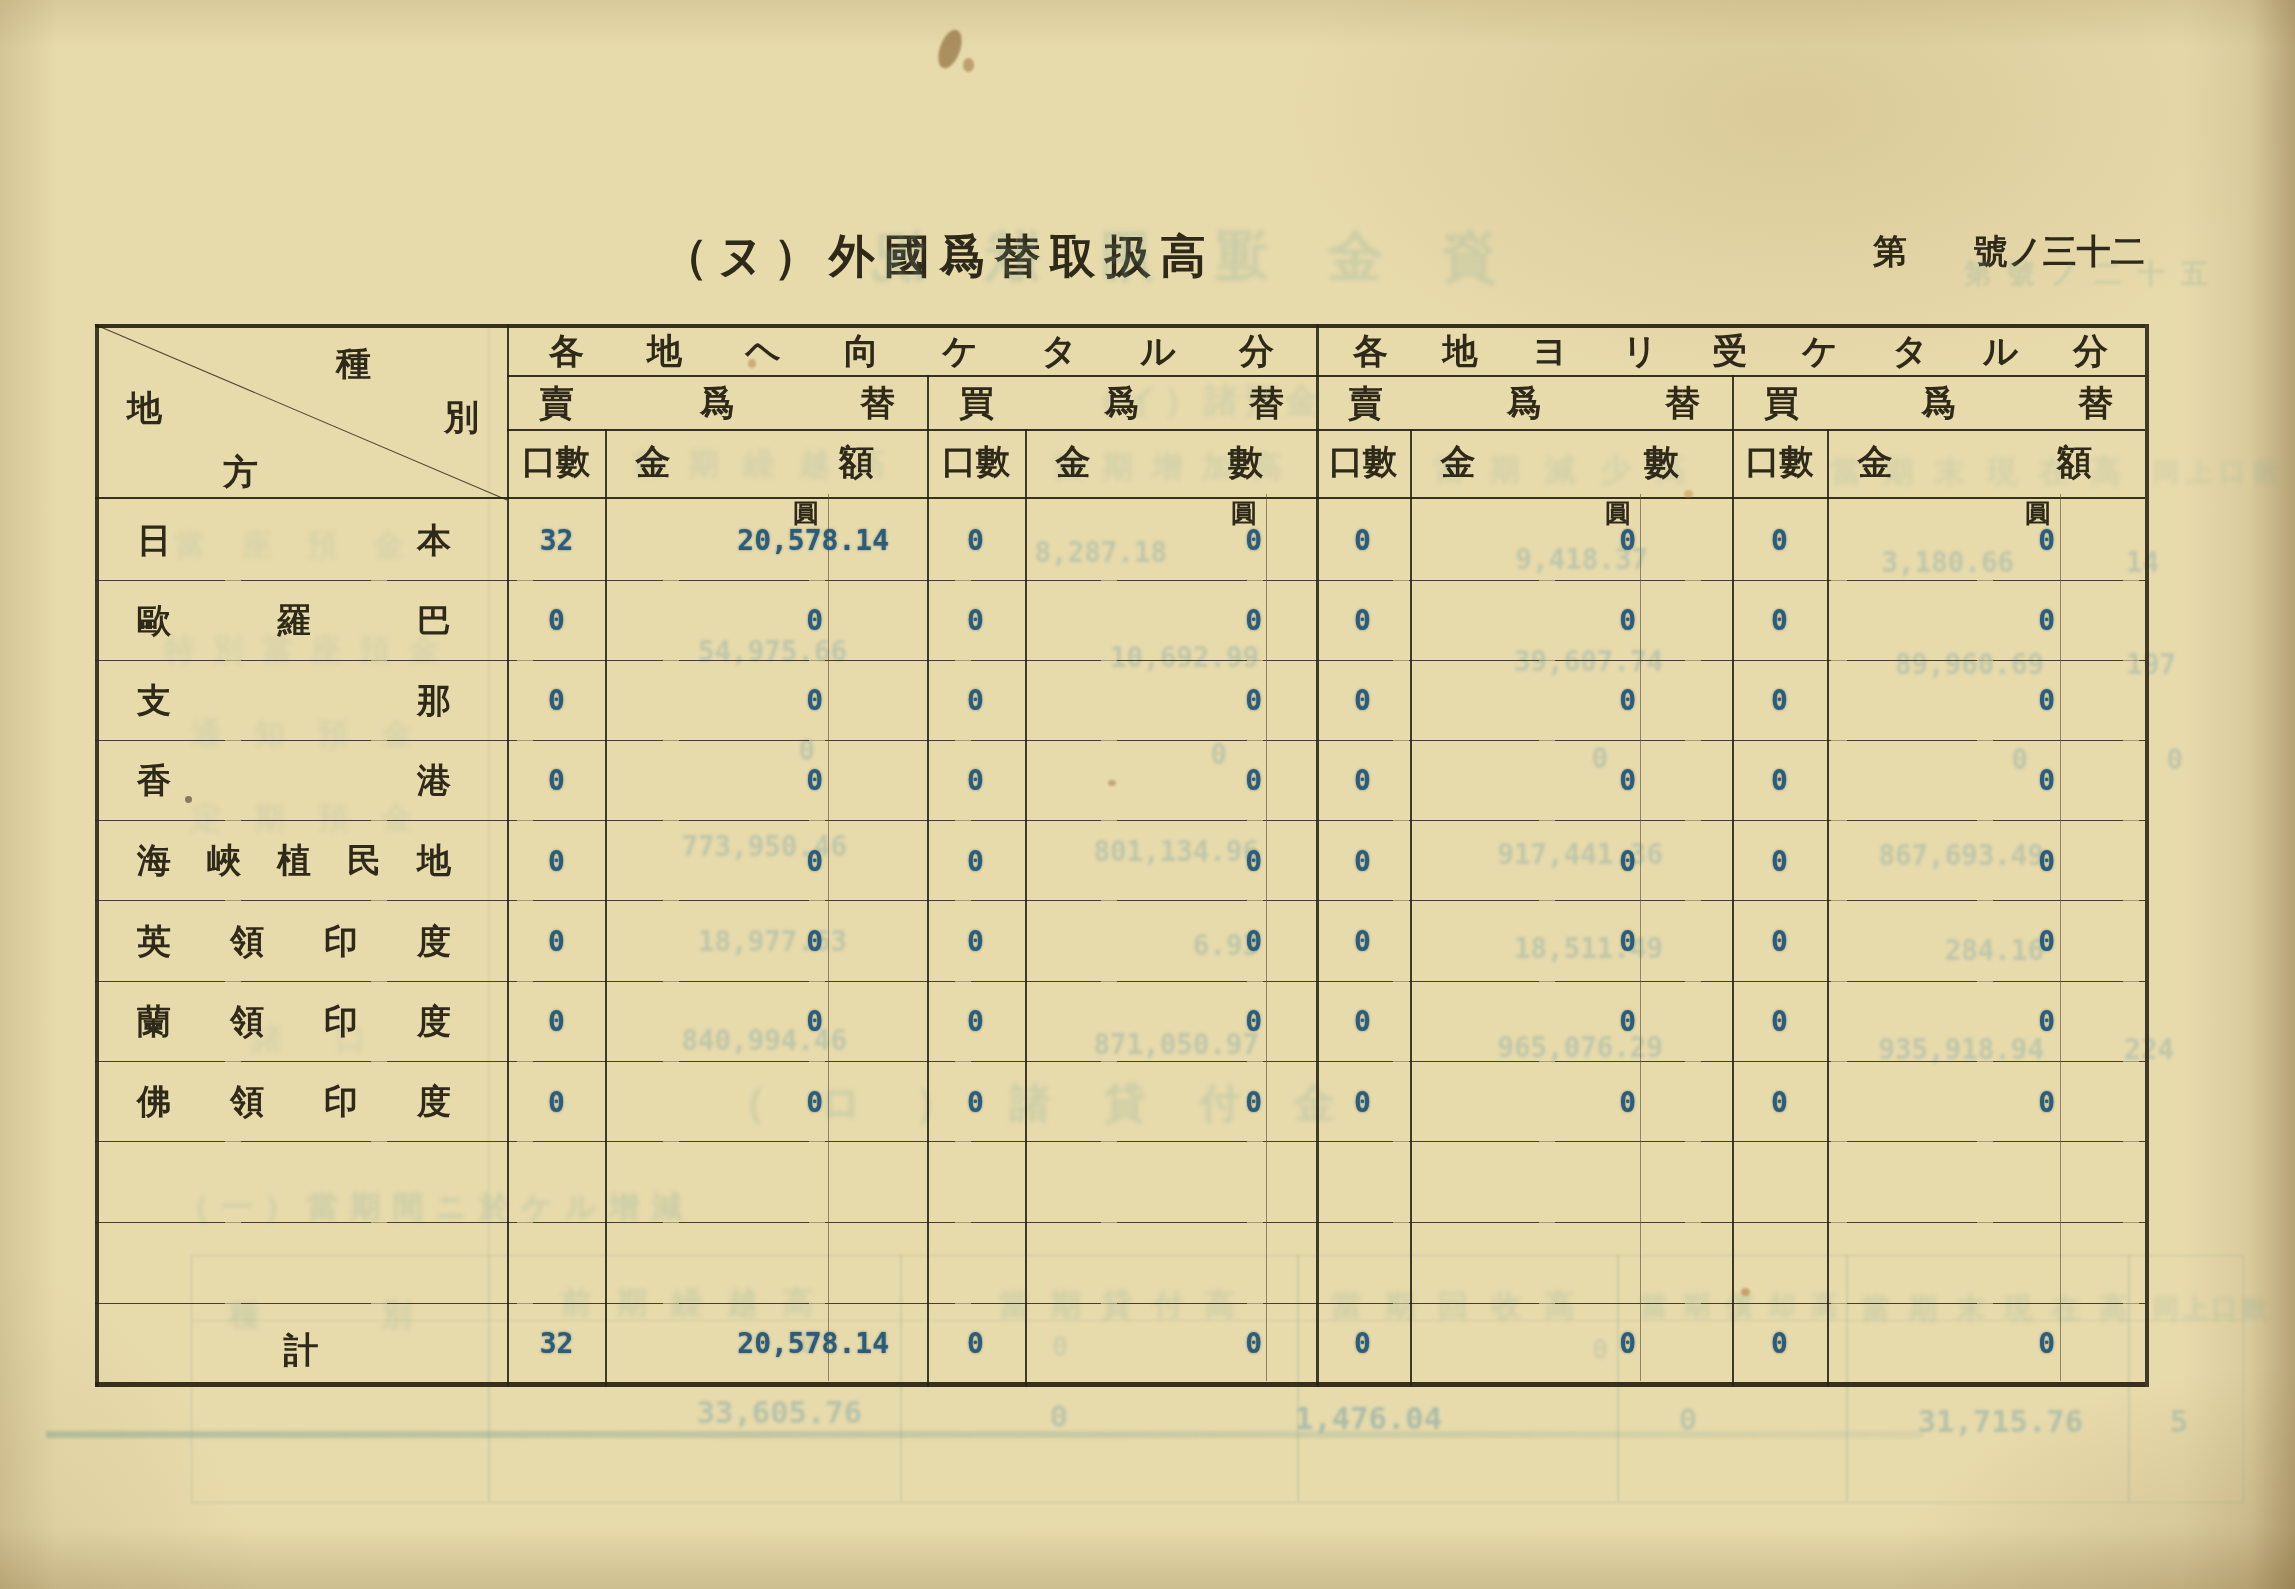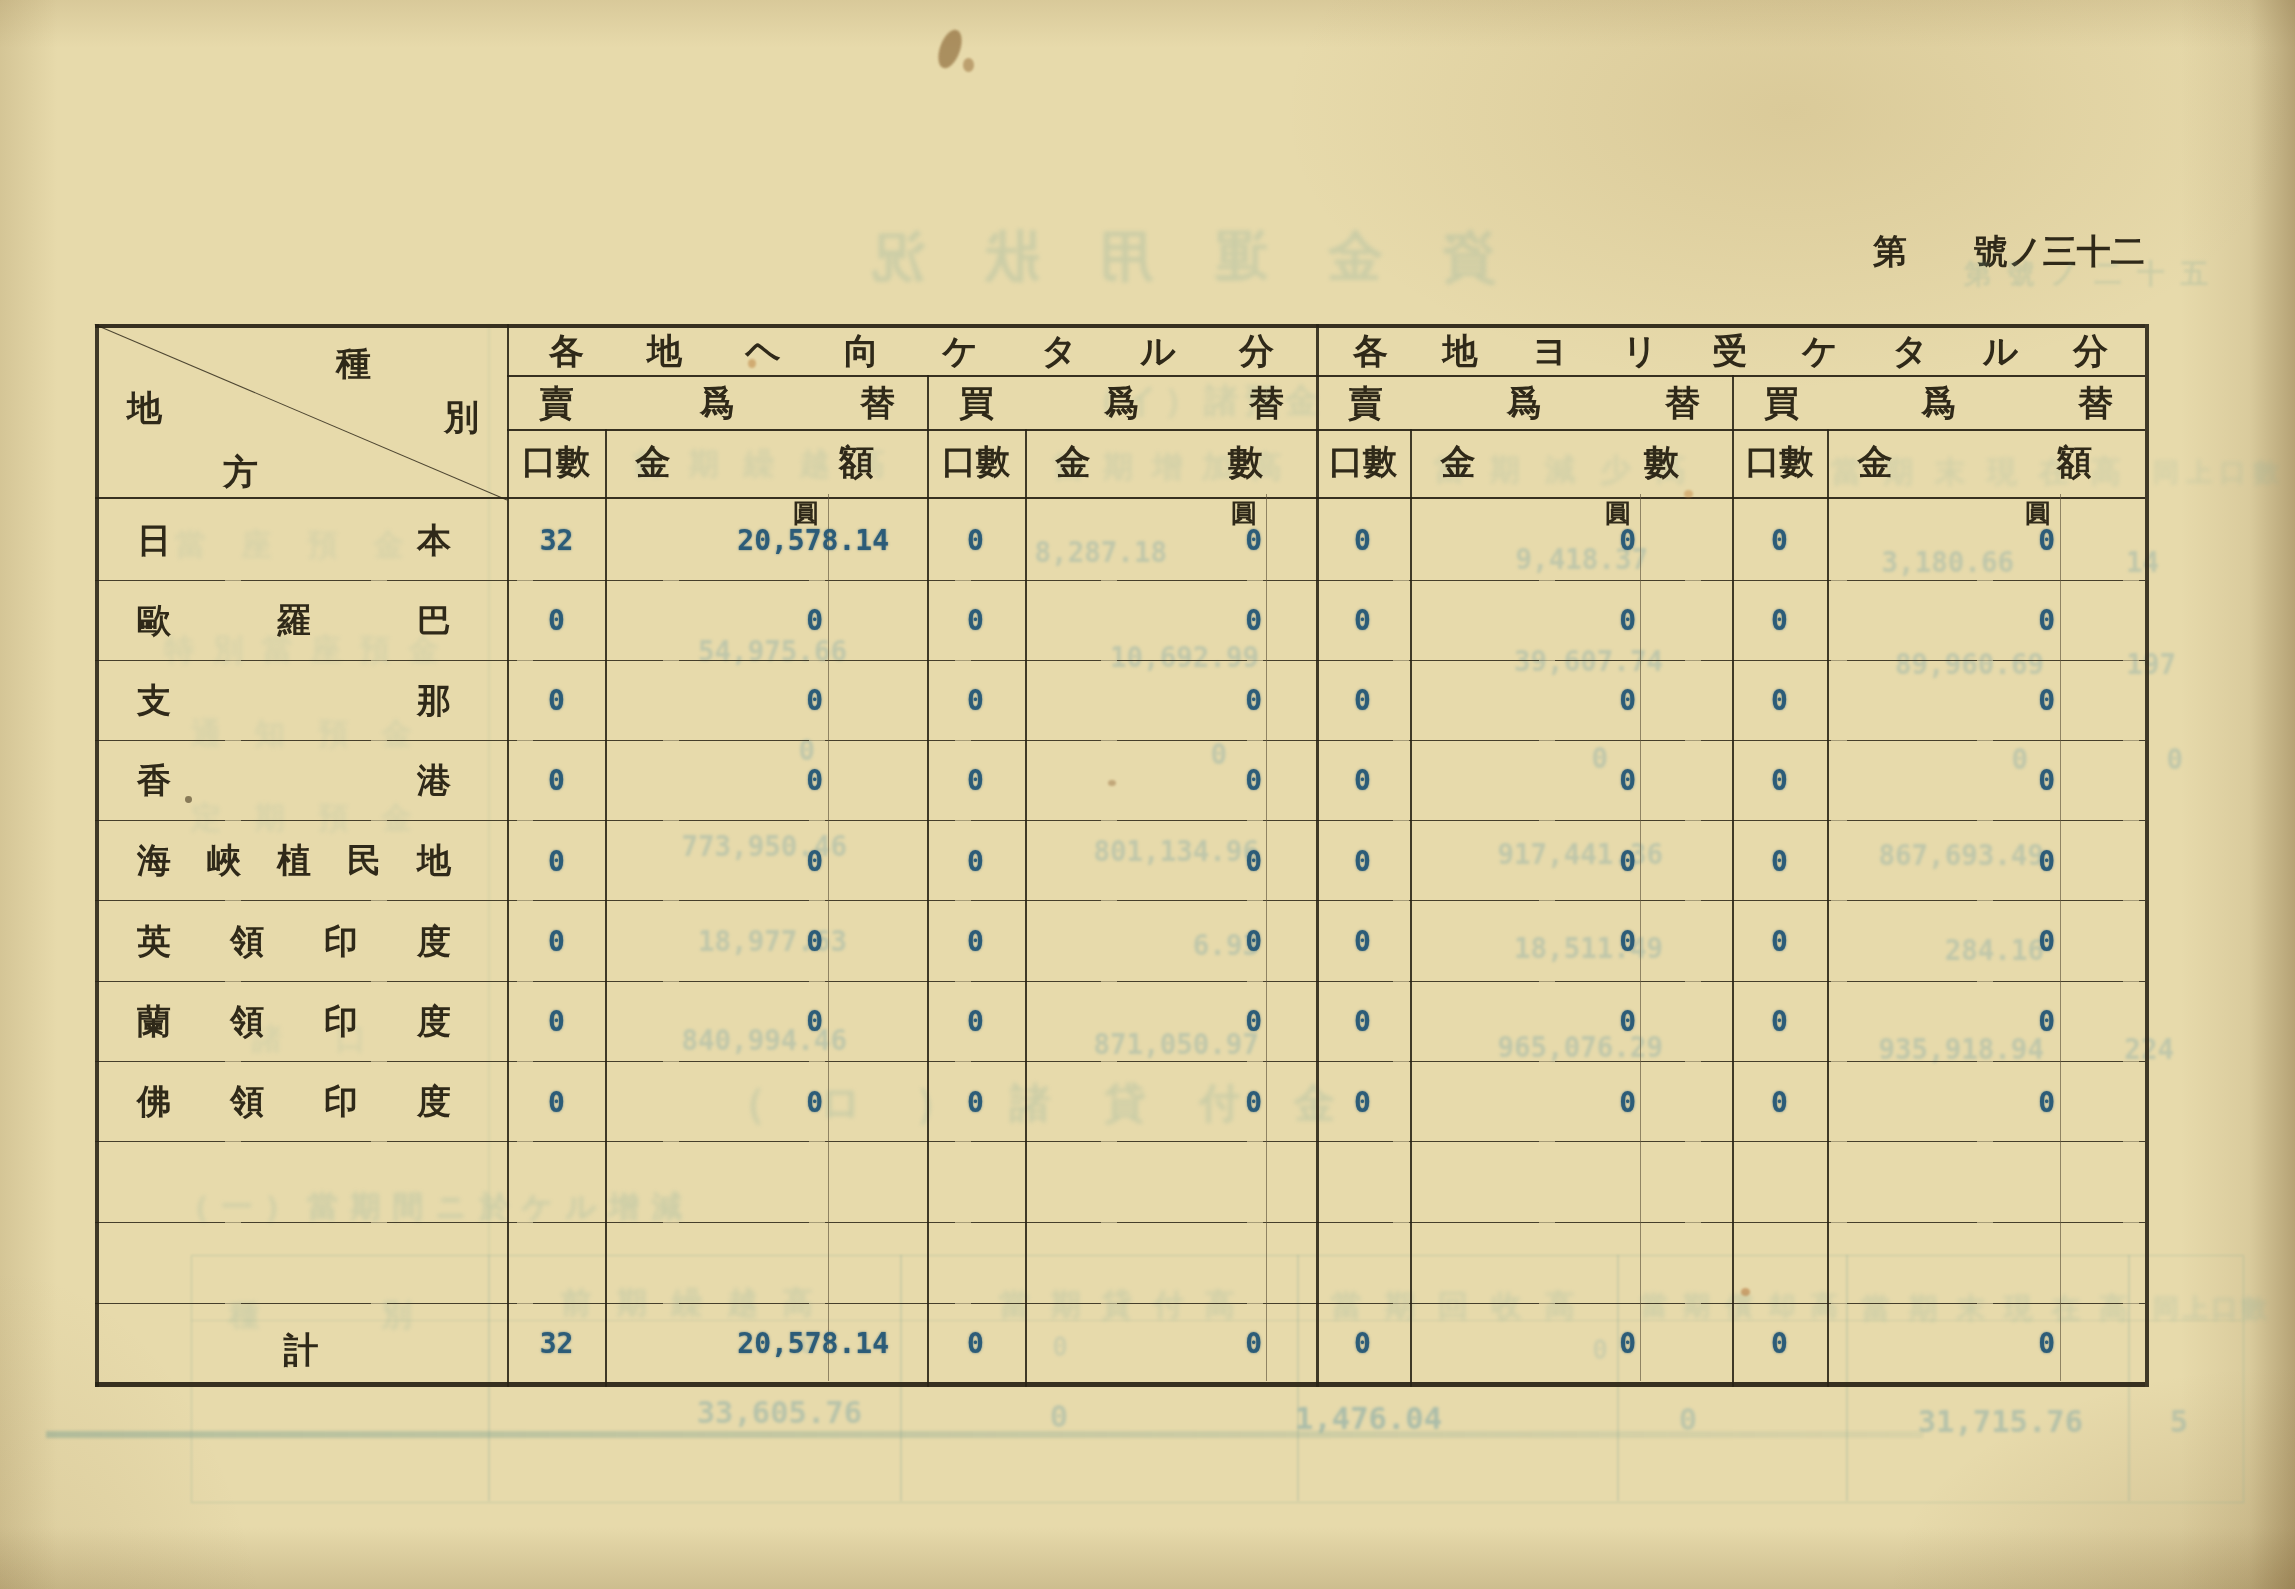--- a/index.html
+++ b/index.html
@@ -37,20 +37,21 @@
 <body>
 
 <div id="page">
 
   <div class="abs ink" style="left:1873px;top:229px;width:275px;font-size:34px;font-weight:bold;display:flex;">
     <span>第</span>
     <span style="width:67px;"></span>
     <span>號ノ三十二</span>
   </div>
 
+  <div id="title" class="abs ink" style="left:662px;top:226px;font-size:46px;">（ヌ）外國爲替取扱高</div>
 
   <div id="ghost-layer" class="abs" style="left:0;top:0;width:100%;height:100%;">
       <div class="abs ghost spread" style="left: 870px; top: 220px; width: 626px; font-size: 55px; font-weight: bold; opacity: 0.26; filter: blur(2.3px); transform: scaleX(-1);">
         <span>資</span>
         <span>金</span>
         <span>運</span>
         <span>用</span>
         <span>狀</span>
         <span>況</span>
       </div>

